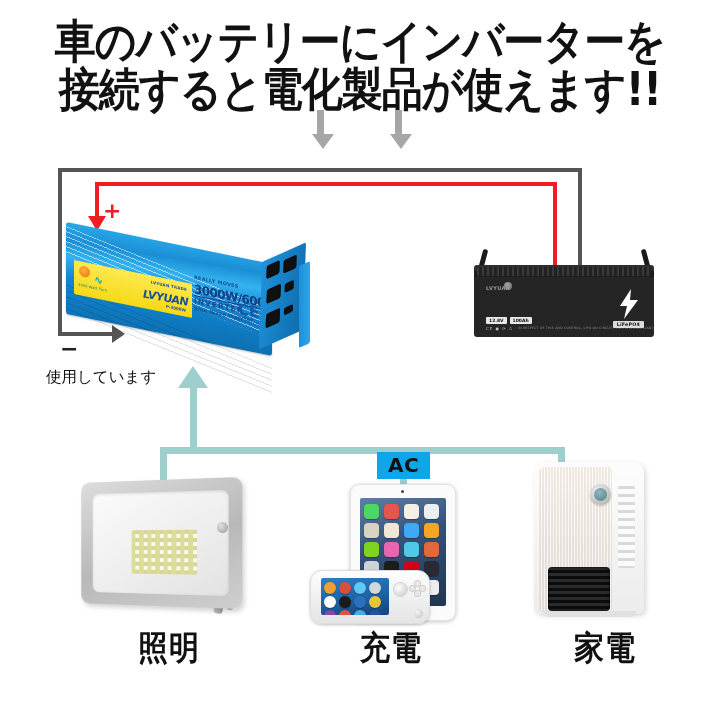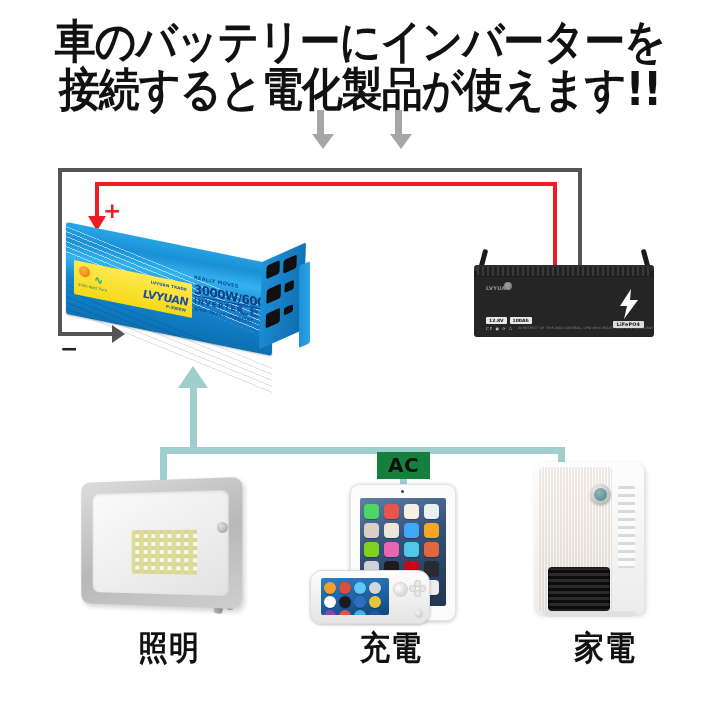--- a/index.html
+++ b/index.html
@@ -173,21 +173,21 @@
   .teal-arrow-head{
     position:absolute;left:178px;top:366px;width:0;height:0;
     border-left:15px solid transparent;border-right:15px solid transparent;
     border-bottom:22px solid #9ecfcd;
   }
   .teal-bus{left:160px;top:447px;width:405px;height:7px;}
   .teal-d1{left:160px;top:447px;width:7px;height:40px;}
   .teal-d2{left:400px;top:447px;width:7px;height:68px;}
   .teal-d3{left:558px;top:447px;width:7px;height:32px;}
   .ac-badge{
-    position:absolute;left:377px;top:452px;width:53px;height:27px;background:#15803d;
+    position:absolute;left:377px;top:452px;width:53px;height:27px;background:#0ea5e9;
     color:#111;font-size:20px;font-weight:bold;line-height:27px;text-align:center;
     letter-spacing:.5px;font-family:"DejaVu Sans","Liberation Sans",sans-serif;
   }
 
   
   .caption{
     position:absolute;left:46px;top:366px;width:230px;
     font-size:15.5px;color:#111;line-height:1.5;
     font-family:"DejaVu Sans","Liberation Sans",sans-serif;
   }
@@ -411,20 +411,21 @@
 
   <div class="teal-arrow-head"></div>
   <div class="teal teal-up"></div>
   <div class="teal teal-bus"></div>
   <div class="teal teal-d1"></div>
   <div class="teal teal-d2"></div>
   <div class="teal teal-d3"></div>
   <div class="ac-badge">AC</div>
 
   <div class="caption">
+    <div>使用しています</div>
   </div>
 
   <div class="flood">
     <div class="flood-stand"></div>
     <div class="flood-stand2"></div>
     <div class="flood-frame">
       <div class="flood-glass">
         <div class="flood-leds"></div>
       </div>
     </div>

